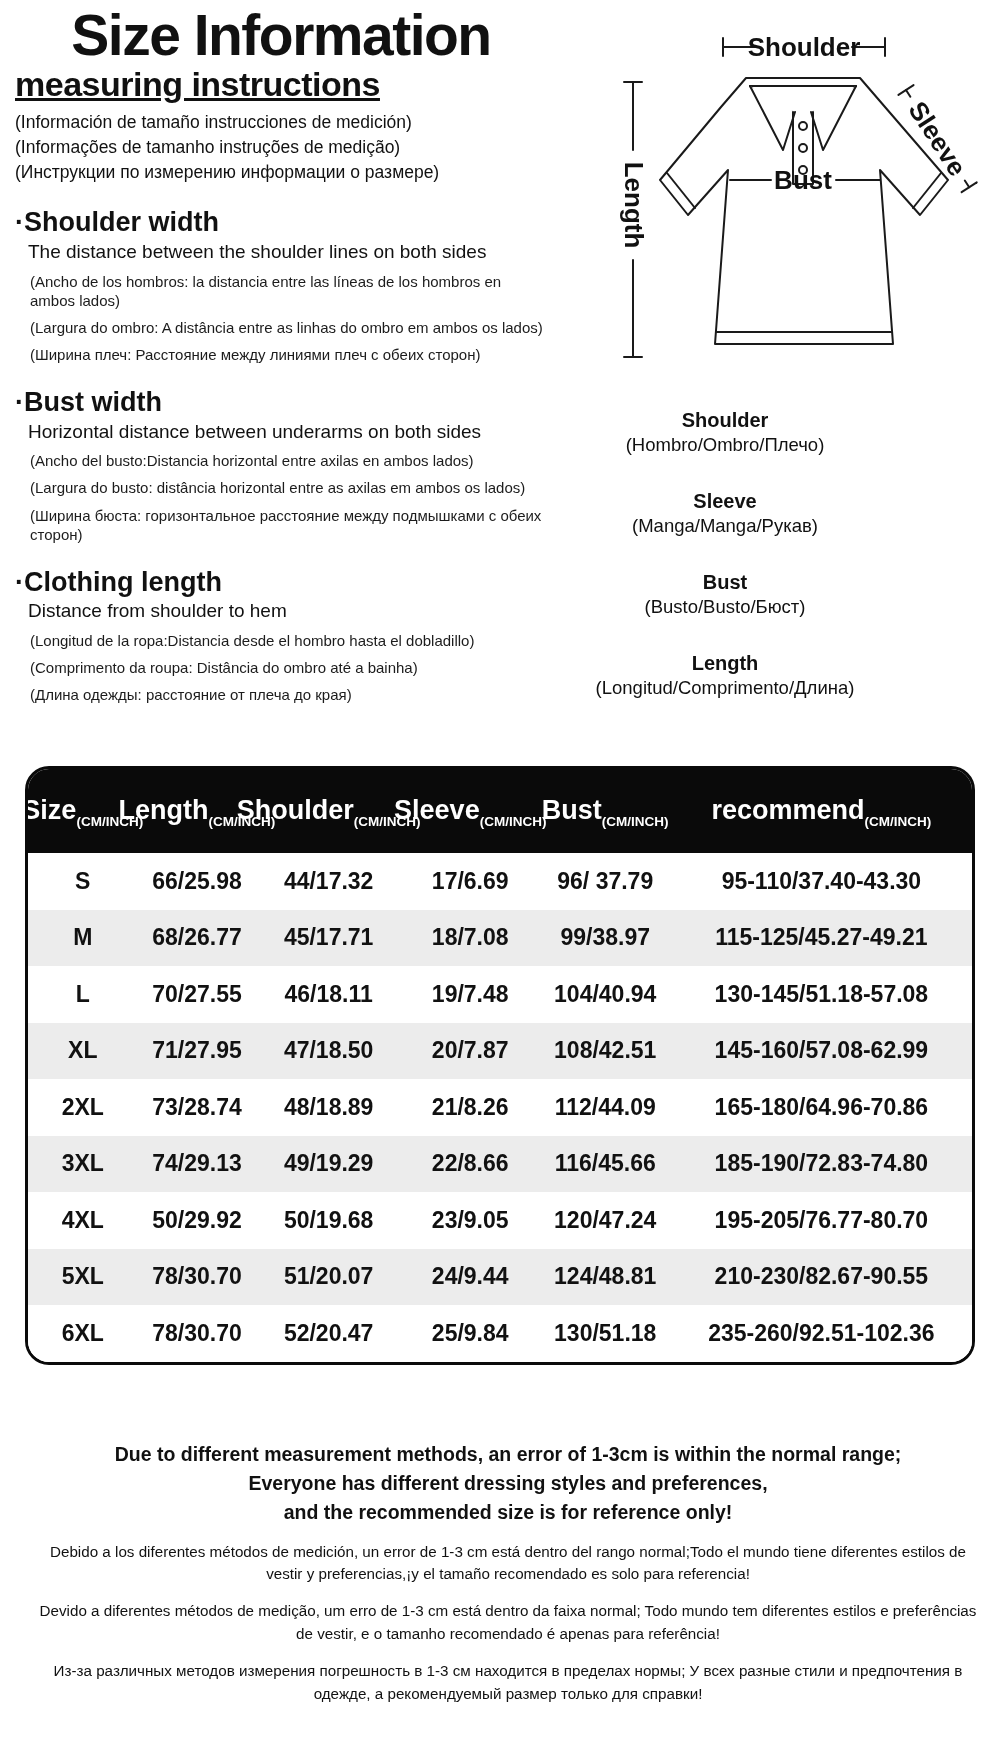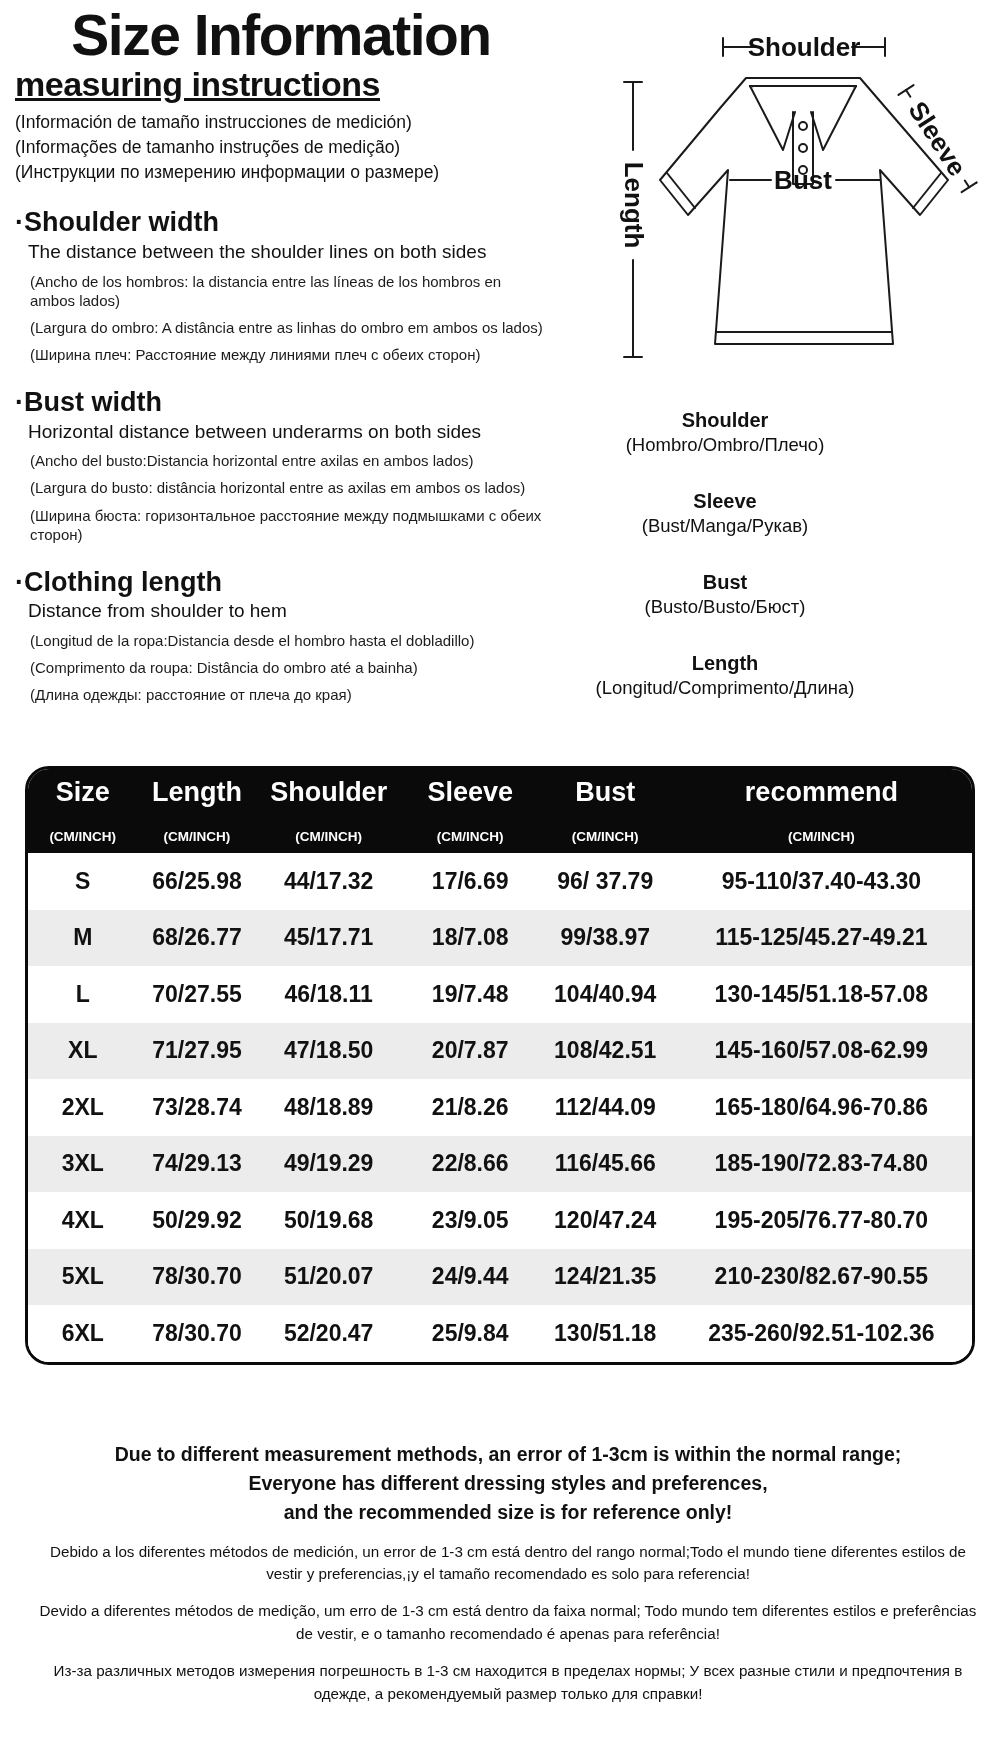--- a/index.html
+++ b/index.html
@@ -20,21 +20,21 @@
   .shirt-svg text{font-family:"Liberation Sans",sans-serif;font-size:26px;fill:#111;}
   .legend{position:absolute;left:545px;top:408px;width:360px;text-align:center;}
   .legend-item{margin-bottom:33px;}
   .legend-label{font-size:20px;font-weight:700;line-height:1.25;}
   .legend-trans{font-size:18.5px;line-height:1.25;}
 
   
   .size-table{position:absolute;left:25px;top:766px;width:950px;border:3px solid #0a0a0a;
               border-radius:24px;overflow:hidden;box-sizing:border-box;background:#fff;}
   .thead{display:flex;align-items:center;height:84px;background:#0a0a0a;color:#fff;}
-  .th{display:flex;flex-direction:column;align-items:center;justify-content:center;}
+  .th{display:flex;flex-direction:row;align-items:center;justify-content:center;}
   .th-main{font-size:27px;font-weight:700;line-height:1.1;}
   .th-sub{font-size:13.5px;font-weight:700;margin-top:21px;}
   .size-row{display:flex;align-items:center;height:56.5px;font-size:23px;font-weight:700;background:#fff;}
   .size-row:nth-of-type(even){background:#ececec;}
   .td{text-align:center;white-space:nowrap;}
   .c0{width:11.6%;} .c1{width:12.6%;} .c2{width:15.3%;} .c3{width:14.7%;} .c4{width:13.9%;} .c5{width:31.9%;}
 
   
   .footer{position:absolute;left:38px;top:1440px;width:940px;text-align:center;}
   .notice-line{font-size:19.5px;font-weight:700;line-height:1.48;}
@@ -125,21 +125,21 @@
     </g>
   </svg>
 
   <div class="legend">
     <div class="legend-item">
       <div class="legend-label">Shoulder</div>
       <div class="legend-trans">(Hombro/Ombro/Плечо)</div>
     </div>
     <div class="legend-item">
       <div class="legend-label">Sleeve</div>
-      <div class="legend-trans">(Bust/Manga/Рукав)</div>
+      <div class="legend-trans">(Manga/Manga/Рукав)</div>
     </div>
     <div class="legend-item">
       <div class="legend-label">Bust</div>
       <div class="legend-trans">(Busto/Busto/Бюст)</div>
     </div>
     <div class="legend-item">
       <div class="legend-label">Length</div>
       <div class="legend-trans">(Longitud/Comprimento/Длина)</div>
     </div>
   </div>
@@ -235,21 +235,21 @@
           <div class="td c3">23/9.05</div>
           <div class="td c4">120/47.24</div>
           <div class="td c5">195-205/76.77-80.70</div>
         </div>
 
         <div class="size-row">
           <div class="td c0">5XL</div>
           <div class="td c1">78/30.70</div>
           <div class="td c2">51/20.07</div>
           <div class="td c3">24/9.44</div>
-          <div class="td c4">124/21.35</div>
+          <div class="td c4">124/48.81</div>
           <div class="td c5">210-230/82.67-90.55</div>
         </div>
 
         <div class="size-row">
           <div class="td c0">6XL</div>
           <div class="td c1">78/30.70</div>
           <div class="td c2">52/20.47</div>
           <div class="td c3">25/9.84</div>
           <div class="td c4">130/51.18</div>
           <div class="td c5">235-260/92.51-102.36</div>

